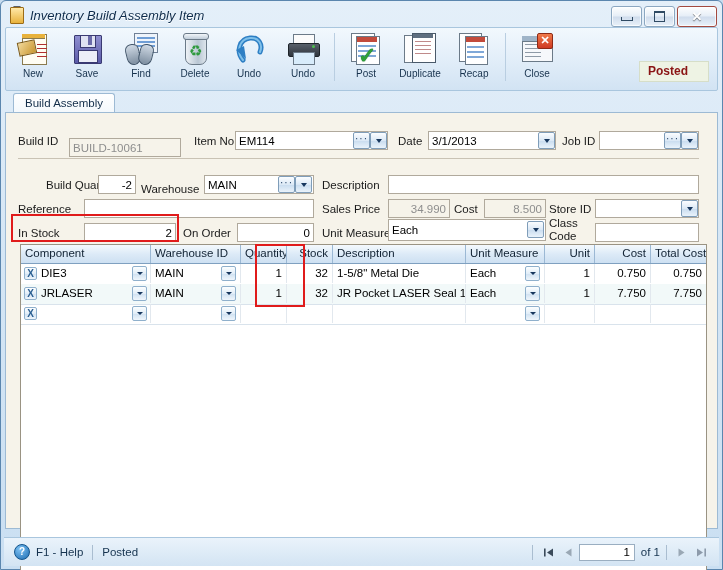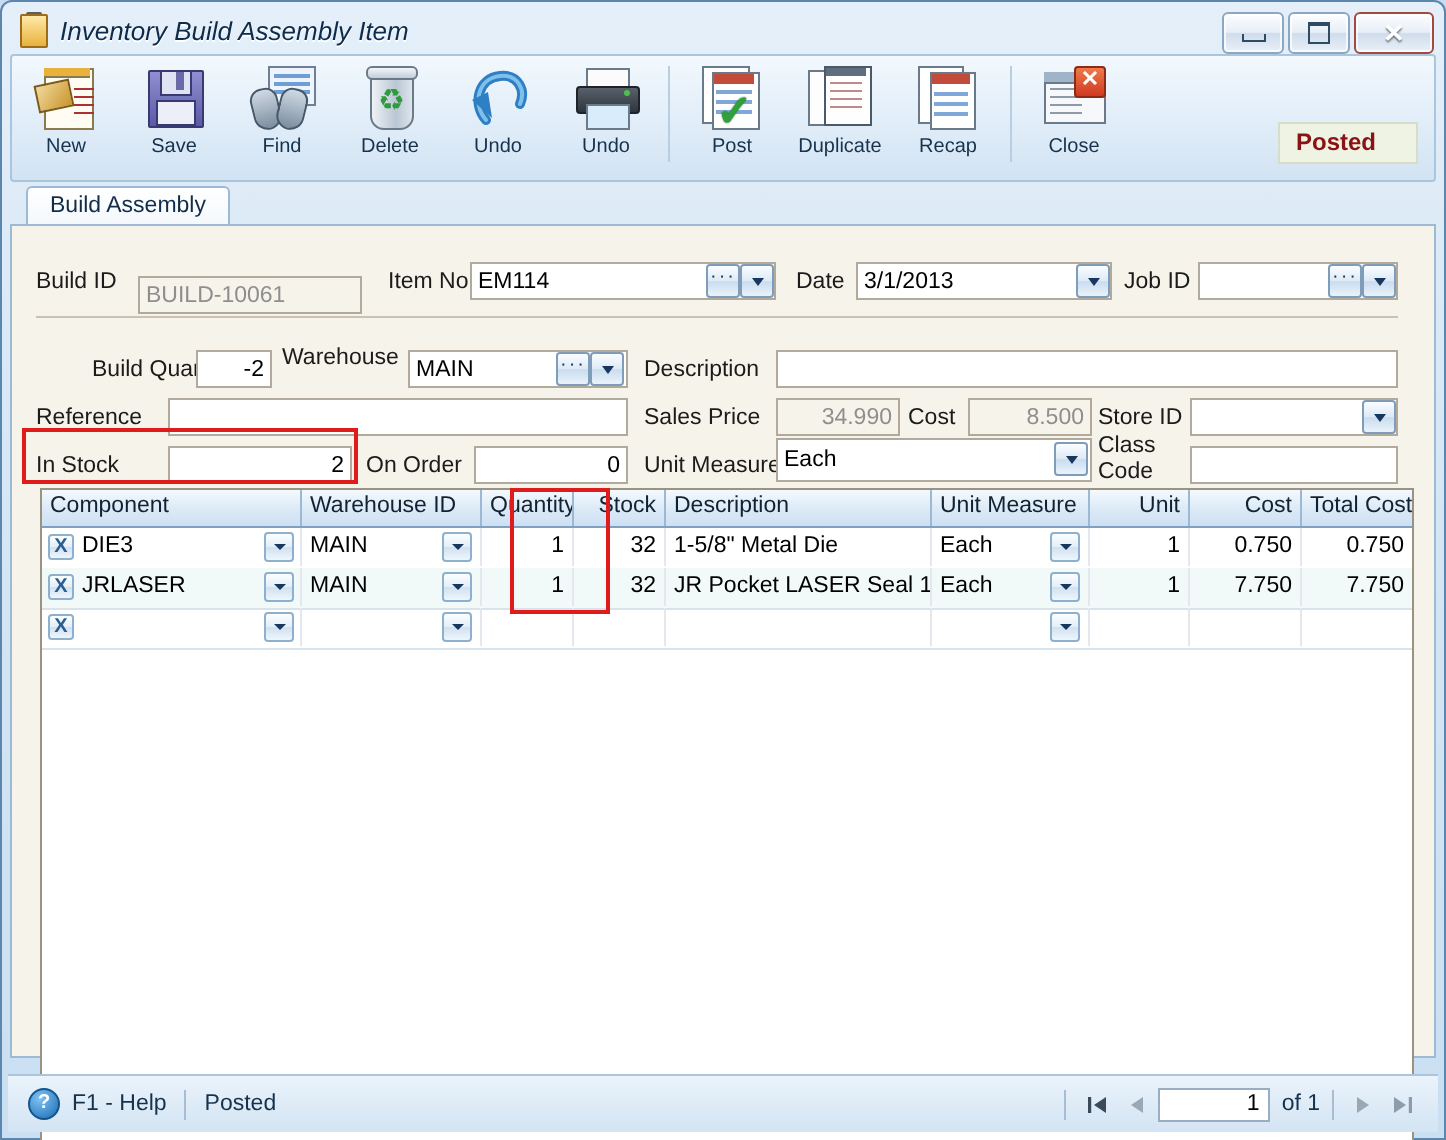--- a/index.html
+++ b/index.html
@@ -464,21 +464,21 @@
       <div class="ellbtn" style="left:658px;top:19px;">···</div>
       <div class="ddbtn" style="left:675px;top:19px;">
           <div class="car"></div>
         </div>
 
       <div class="hrule" style="left:12px;top:45px;width:681px;"></div>
 
       <div class="lbl" style="left:12px;top:66px;padding-left:28px;">Build Quantity</div>
       <div class="fld right" style="left:92px;top:62px;width:38px;">-2</div>
 
-      <div class="lbl" style="left:135px;top:60px;">Warehouse</div>
+      <div class="lbl" style="left:135px;top:70px;">Warehouse</div>
       <div class="fld" style="left:198px;top:62px;width:110px;">MAIN</div>
       <div class="ellbtn" style="left:272px;top:63px;">···</div>
       <div class="ddbtn" style="left:289px;top:63px;">
           <div class="car"></div>
         </div>
 
       <div class="lbl" style="left:316px;top:66px;">Description</div>
       <div class="fld" style="left:382px;top:62px;width:311px;"></div>
 
       <div class="lbl" style="left:12px;top:90px;">Reference</div>

